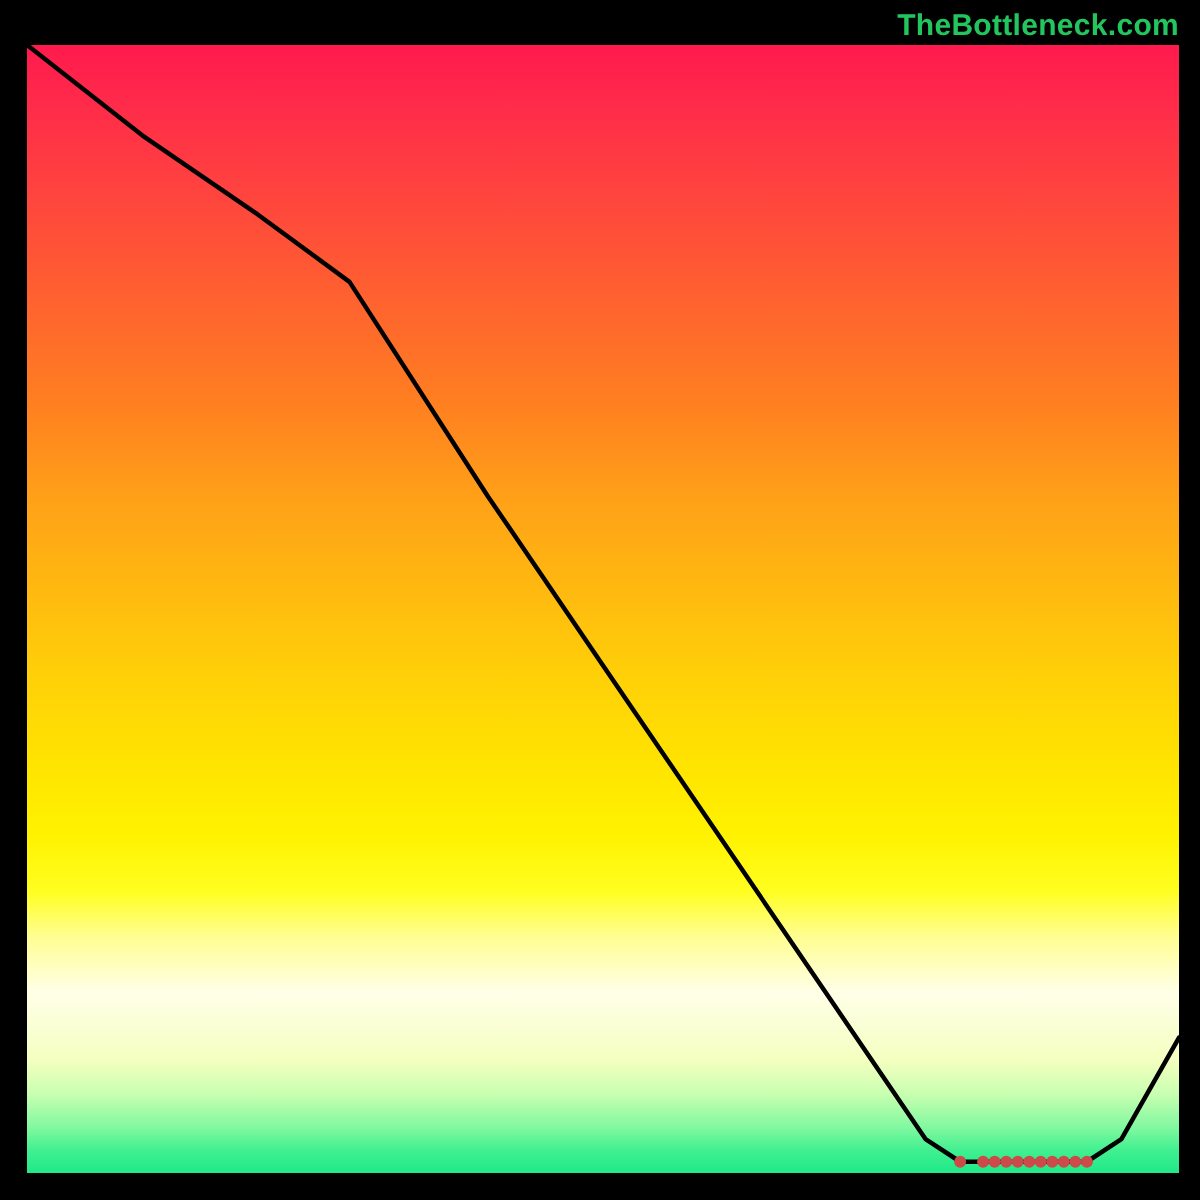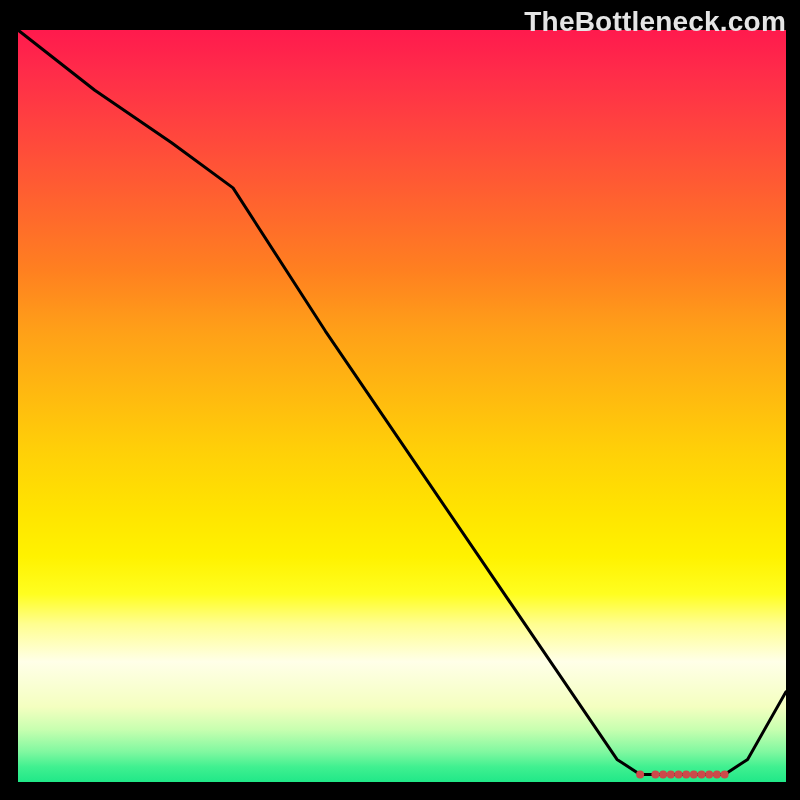--- a/index.html
+++ b/index.html
@@ -41,23 +41,23 @@
       #80f8a0 96%,
       #40f090 98%,
       #20e888 100%
     );
   }
   .watermark {
     position: absolute;
     top: 6px;
     right: 14px;
     font-family: Arial, Helvetica, sans-serif;
-    font-size: 28px;
+    font-size: 20px;
     font-weight: bold;
-    color: #e5e5e5;
+    color: #22c55e;
     letter-spacing: 0.2px;
   }
   svg.curve {
     position: absolute;
     left: 0;
     top: 0;
     width: 768px;
     height: 752px;
   }
 </style>

